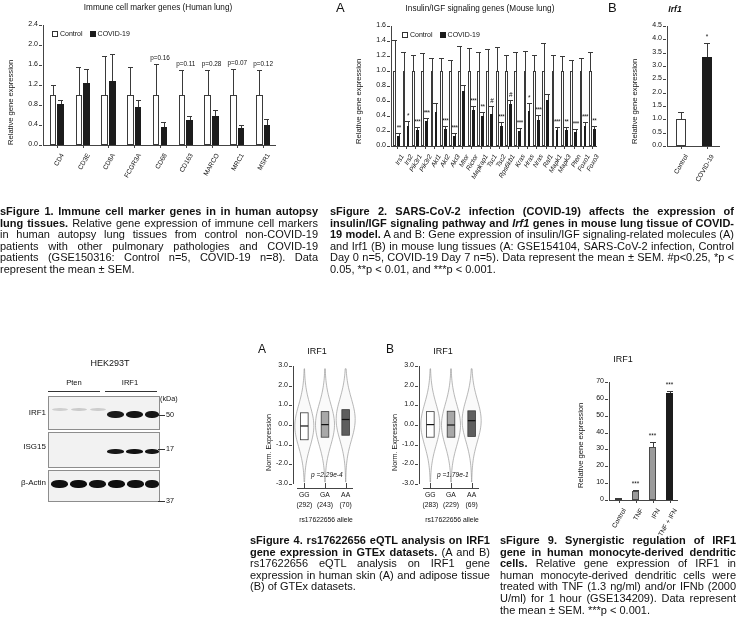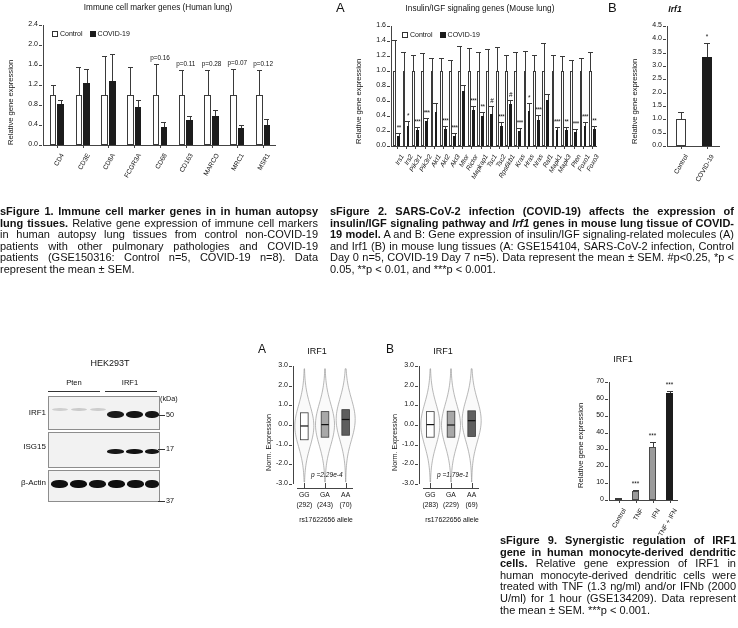--- a/index.html
+++ b/index.html
@@ -584,20 +584,23 @@
       <div class="allele" style="left:-3.666666666666666px;top:15px;width:28px;">(283)</div>
       <div class="axisline" style="left:31px;top:-3px;width:1px;height:5px;"></div>
       <div class="allele" style="left:17px;top:5px;width:28px;">GA</div>
       <div class="allele" style="left:17px;top:15px;width:28px;">(229)</div>
       <div class="axisline" style="left:51.66666666666667px;top:-3px;width:1px;height:5px;"></div>
       <div class="allele" style="left:37.66666666666667px;top:5px;width:28px;">AA</div>
       <div class="allele" style="left:37.66666666666667px;top:15px;width:28px;">(69)</div>
     </div>
   <div class="axname" style="left:166px;top:186px;width:76px;">rs17622656 allele</div>
 
+  <div class="cap" style="position:absolute;left:2px;top:205px;width:240px;">
+    <b>sFigure 4. rs17622656 eQTL analysis on IRF1 gene expression in GTEx datasets.</b><span> (A and B) rs17622656 eQTL analysis on IRF1 gene expression in human skin (A) and adipose tissue (B) of GTEx datasets.</span>
+  </div>
 </div>
 
 <div class="panel" style="left:498px;top:330px;width:240px;height:298px;">
 
   <div class="chart-title" style="position:absolute;left:90px;top:24px;width:70px;font-size:9px;">IRF1</div>
 
   <div class="ylab" style="position:absolute;left:78px;top:56px;height:102px;">Relative gene expression</div>
 
   <div id="f5plot" style="position:absolute;left:112px;top:52px;width:68px;height:118px;">
       <div class="bar ctrl" style="left:4.93px;width:7.14px;height:1.6857142857142857px;"></div>

